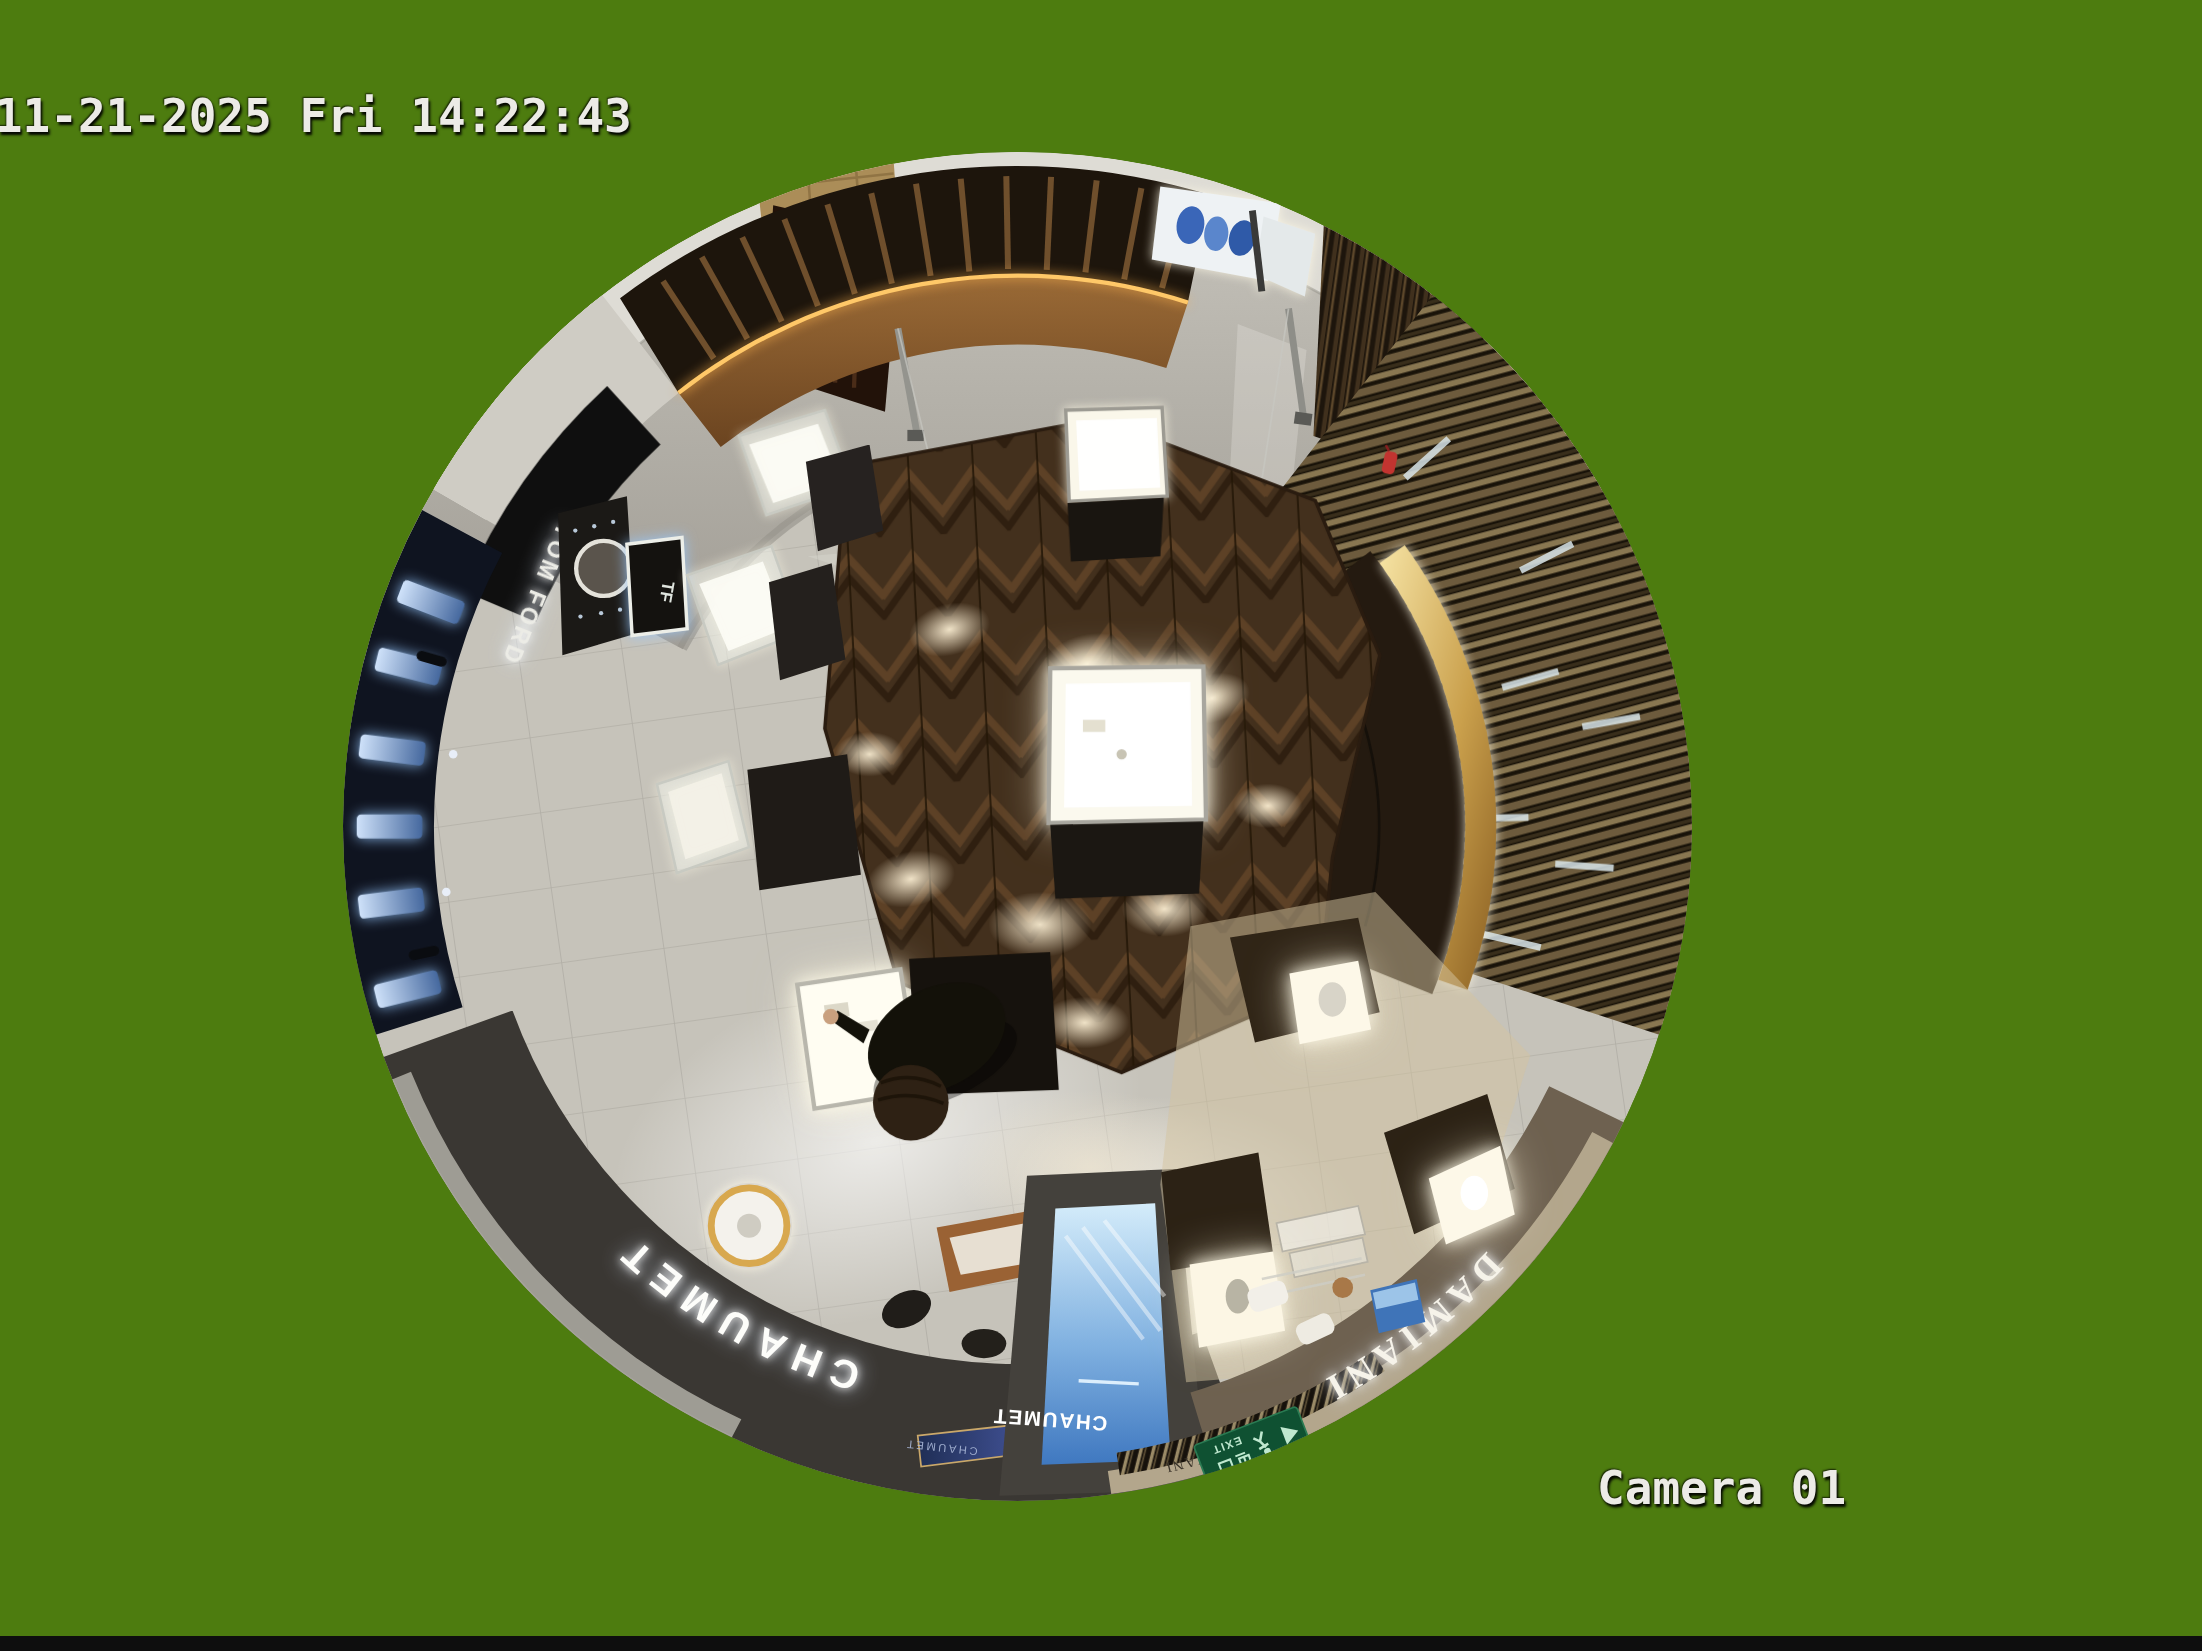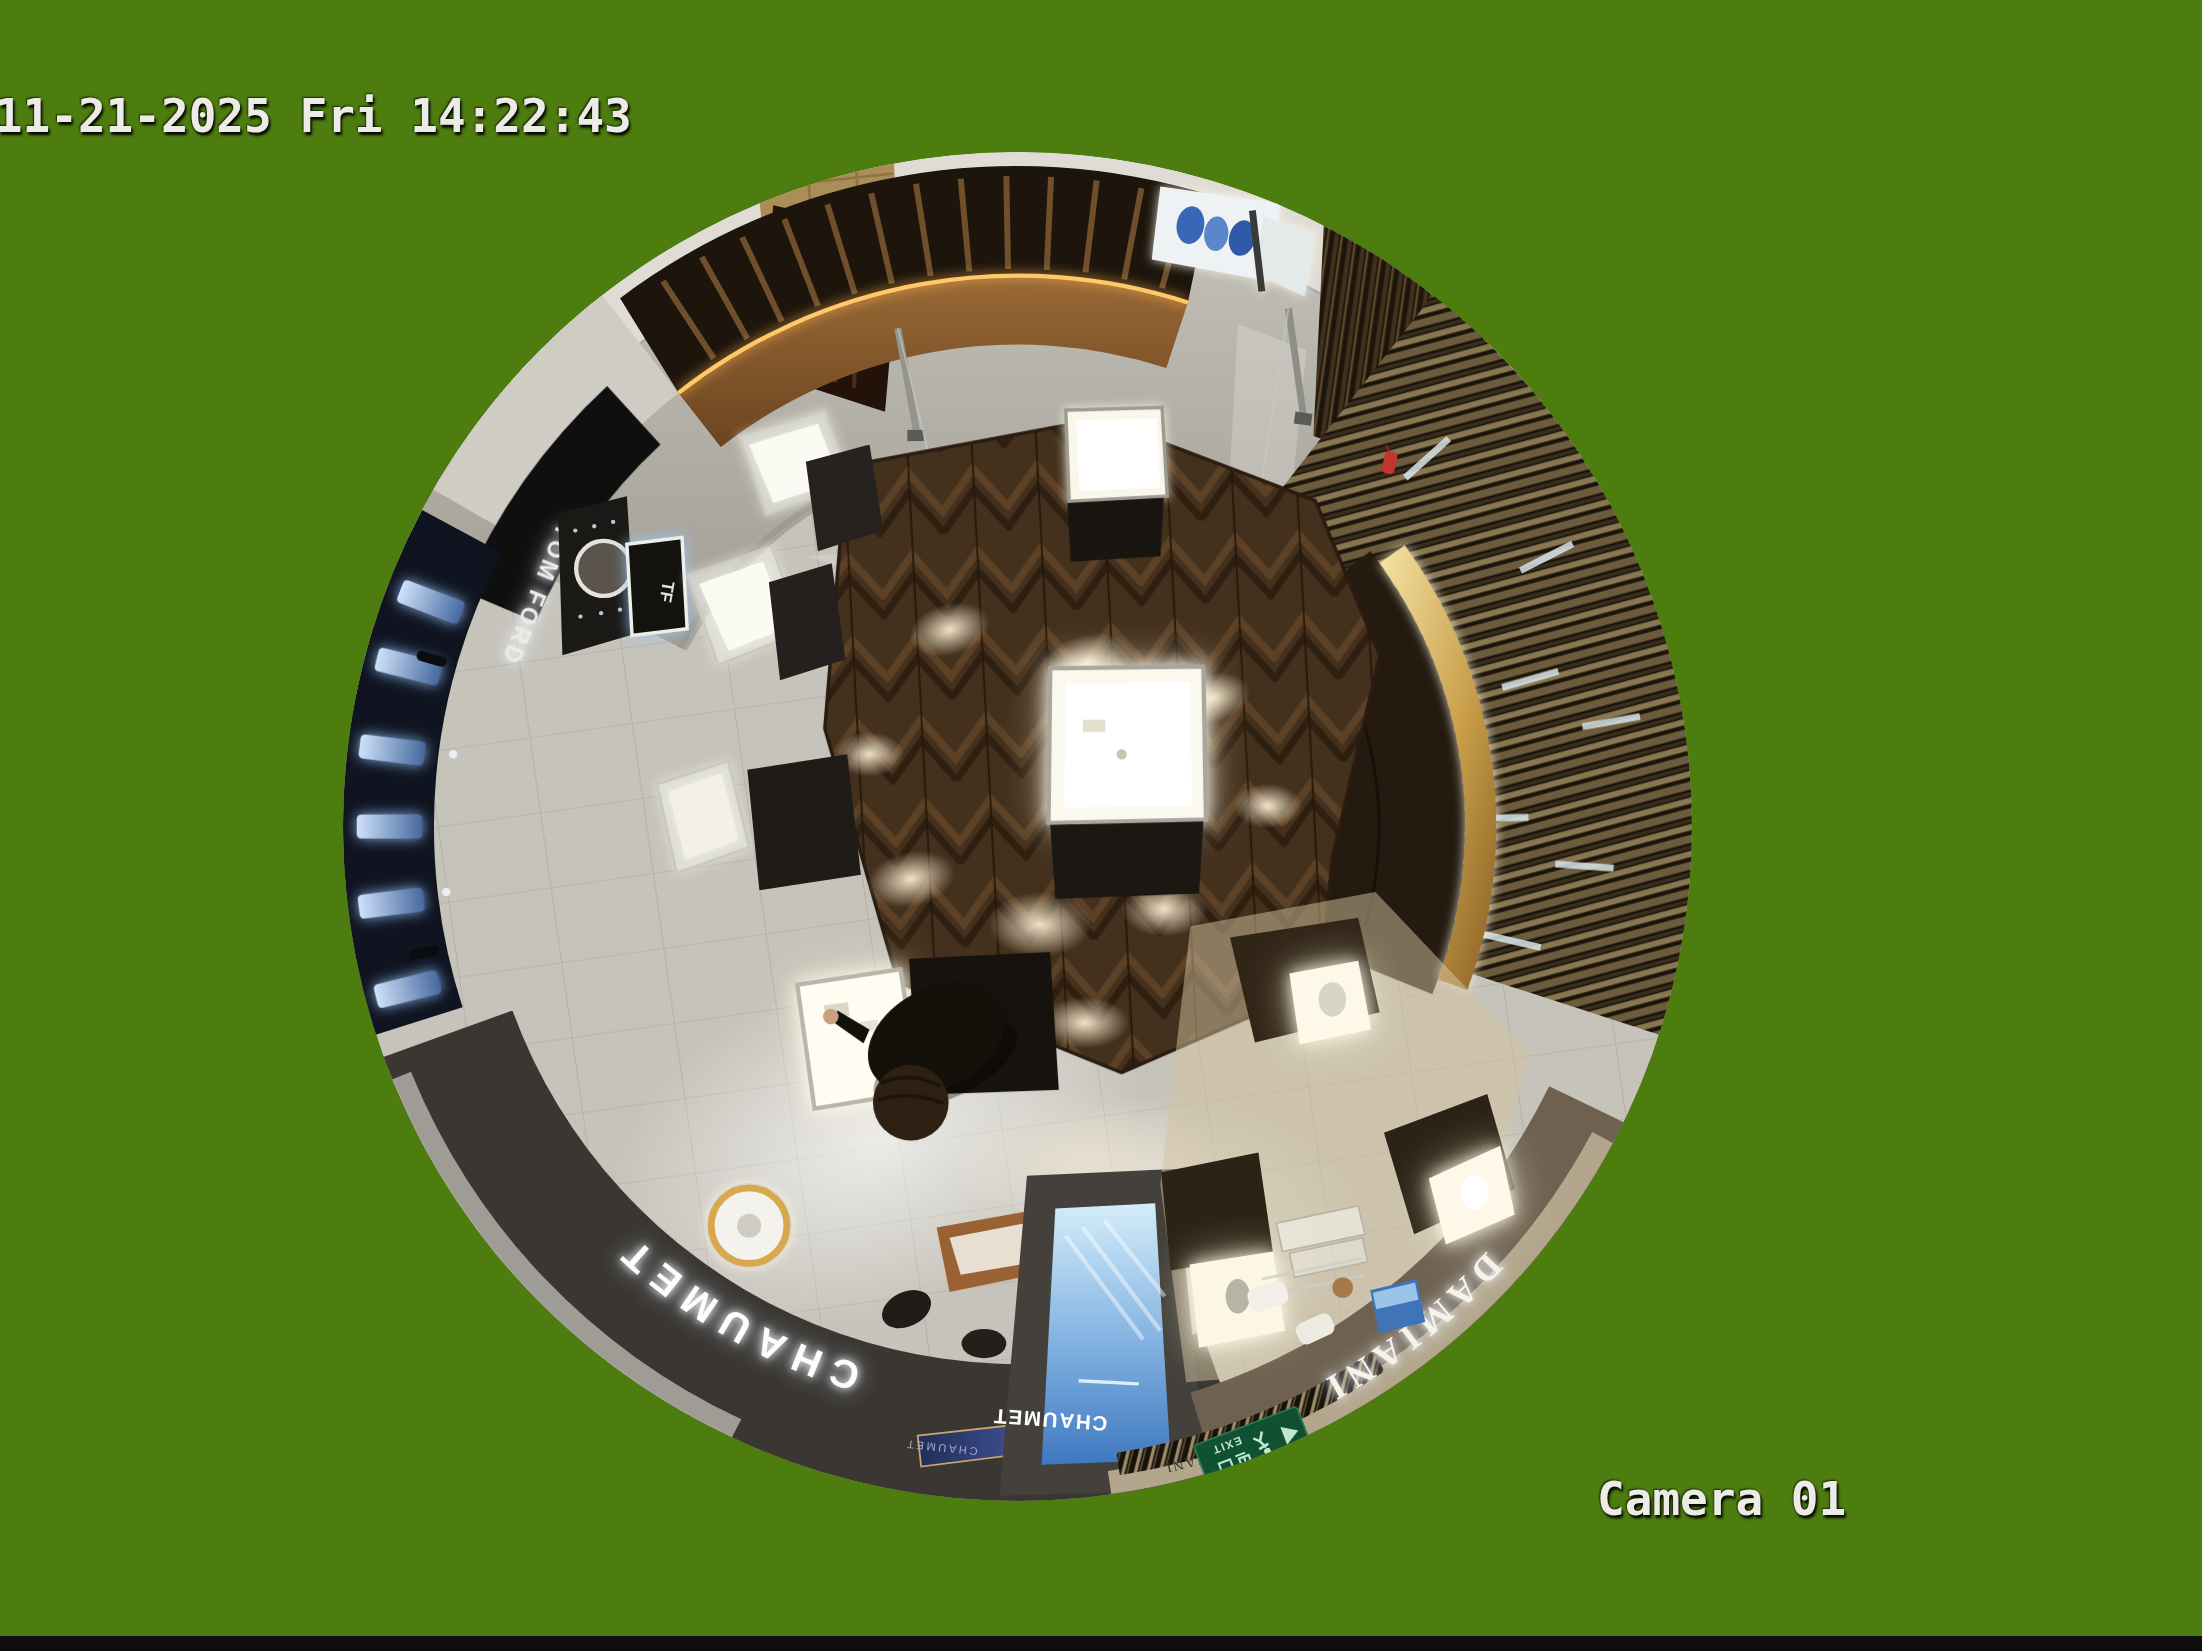--- a/index.html
+++ b/index.html
@@ -2,21 +2,21 @@
 <html style="font-size:13.8px"><head>
 <meta charset="utf-8">
 <style>
   html,body{margin:0;padding:0;background:#0e0e0e;}
   .stage{position:relative;width:2203px;height:1636px;background:#4d7c0f;overflow:hidden;
          font-family:"Liberation Sans", sans-serif;}
   .osd{position:absolute;font-family:"DejaVu Sans Mono", monospace;font-weight:bold;
        color:#ecebe6;text-shadow:1.7px 2.6px 2.6px rgba(0,0,0,.95), -0.9px -0.9px 1.7px rgba(0,0,0,.7);
        white-space:pre;}
   .osd-ts{left:-5.2px;top:89px;font-size:46px;}
-  .osd-cam{left:1597px;top:1461px;font-size:46px;margin-top:11px;}
+  .osd-cam{left:1597px;top:1461px;font-size:46px;}
   .fisheye-wrap{position:absolute;left:343px;top:152px;width:1349px;height:1349px;}
   svg text{font-family:"Liberation Sans", sans-serif;}
   .serif{font-family:"Liberation Serif", serif;}
   .glow{filter:drop-shadow(0 0 10px rgba(255,252,235,.95)) drop-shadow(0 0 22px rgba(255,248,220,.55));}
   .glowSoft{filter:drop-shadow(0 0 6px rgba(255,250,230,.8));}
   .glowText{filter:drop-shadow(0 0 5px rgba(255,255,255,.95)) drop-shadow(0 0 12px rgba(220,235,255,.6));}
   .glowAmber{filter:drop-shadow(0 0 7px rgba(255,180,80,.95));}
   .glowBlue{filter:drop-shadow(0 0 8px rgba(150,200,255,.85));}
 </style>
 </head>

